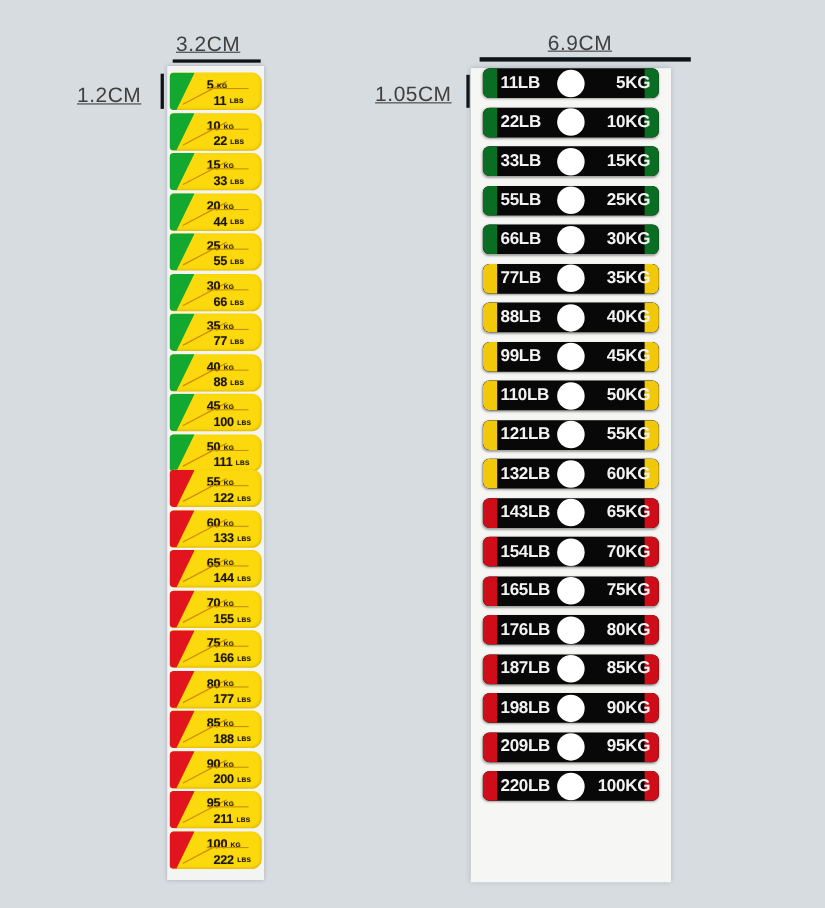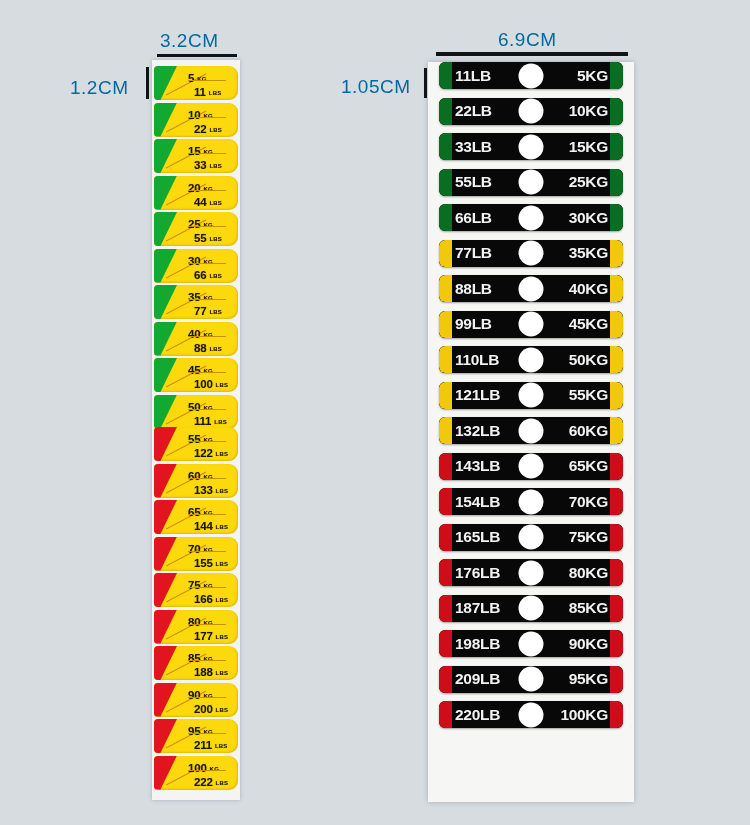--- a/index.html
+++ b/index.html
@@ -12,23 +12,24 @@
     background: #d6dce0;
     font-family: "Liberation Sans", sans-serif;
     overflow: hidden;
     position: relative;
   }
 
   
   .dim-label {
     position: absolute;
     font-family: "Liberation Sans", sans-serif;
-    color: #0369a1;
+    color: #404040;
     letter-spacing: 0.5px;
     white-space: nowrap;
+    text-decoration: underline;
   }
   #left-width-label {
     left: 160px;
     top: 30px;
     font-size: 19px;
   }
   #left-width-rule {
     position: absolute;
     left: 157px;
     top: 54px;
@@ -145,21 +146,21 @@
     position: absolute;
     height: 1px;
     background: #c98f05;
   }
 
   
   #right-sheet {
     position: absolute;
     left: 428px;
     top: 62px;
-    width: 206px;
+    width: 182px;
     height: 740px;
     background: #f6f7f5;
     box-shadow: 0 0 5px rgba(60,70,80,0.3);
   }
   .pill-sticker {
     position: relative;
     height: 27px;
     margin: 0 11px 8.5px 11px;
     border-radius: 6px;
     overflow: hidden;
@@ -184,21 +185,21 @@
     position: relative;
     z-index: 2;
     color: #f2f2f2;
     font-family: "Liberation Sans", sans-serif;
     font-weight: bold;
     font-size: 15.5px;
     letter-spacing: -0.3px;
     white-space: nowrap;
   }
   .pill-lb { margin-left: 16px; }
-  .pill-kg { margin-left: auto; margin-right: 15px; }
+  .pill-kg { margin-left: auto; margin-right: 8px; }
   .pill-dot {
     position: absolute;
     left: 50%;
     top: 50%;
     transform: translate(-50%, -50%);
     width: 25px;
     height: 25px;
     border-radius: 50%;
     background: #ffffff;
     z-index: 1;

